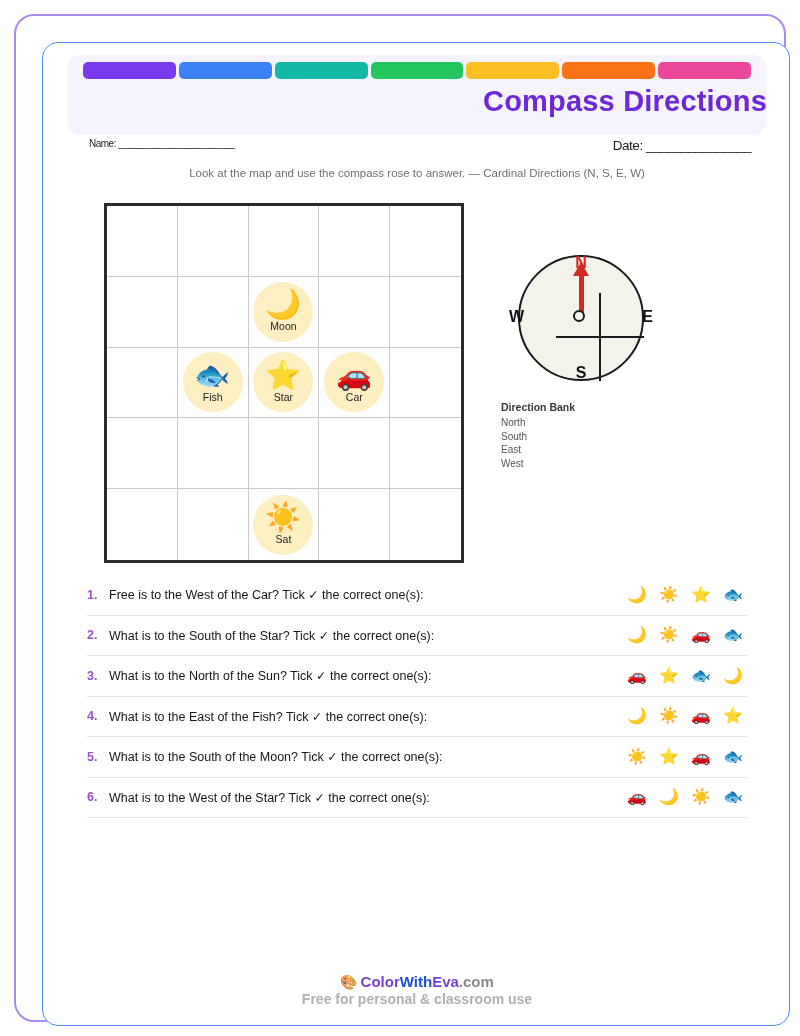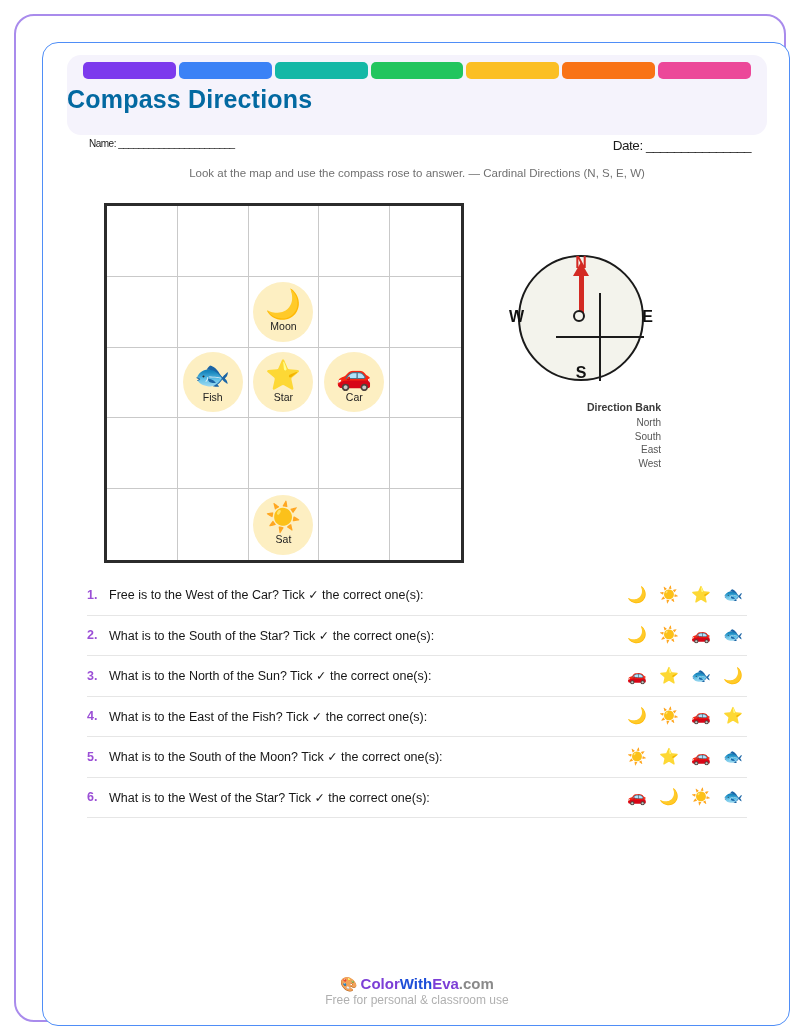--- a/index.html
+++ b/index.html
@@ -62,24 +62,24 @@
   .color-strip span {
     flex: 1 1 0;
     border-radius: 5px;
     display: block;
   }
   .worksheet-title {
     position: absolute;
     left: 0;
     top: 30px;
     width: 700px;
-    text-align: left;
-    font-size: 25px;
-    font-weight: bold;
-    color: #0369a1;
+    text-align: right;
+    font-size: 29px;
+    font-weight: bold;
+    color: #6d28d9;
     letter-spacing: 0.2px;
   }
 
   
   .meta-row {
     position: absolute;
     left: 24px;
     top: 95px;
     width: 700px;
     height: 26px;
@@ -227,21 +227,21 @@
   .c-s { left: 0; bottom: 17px; width: 160px; text-align: center; }
   .c-w { left: 8px; top: 71px; }
   .c-e { right: 8px; top: 71px; }
 
   
   .dir-bank {
     position: absolute;
     left: 458px;
     top: 358px;
     width: 160px;
-    text-align: right;
+    text-align: left;
   }
   .dir-bank-title {
     font-size: 10.5px;
     font-weight: bold;
     color: #3a3a3a;
     margin-bottom: 3px;
   }
   .dir-bank-item {
     font-size: 10px;
     color: #555555;
@@ -300,23 +300,24 @@
     font-weight: bold;
     line-height: 1.1;
     white-space: nowrap;
   }
   .brand-palette { font-size: 14px; margin-right: 3px; }
   .brand-color { color: #7c3fd6; }
   .brand-with  { color: #1d4ed8; margin-top: 16px; }
   .brand-eva   { color: #7c3fd6; }
   .brand-com   { color: #8a8a8a; }
   .footer-sub {
-    font-size: 12px;
+    font-size: 14px;
     color: #b0b0b0;
     margin-top: 1px;
+    font-weight: bold;
   }
 </style>
 </head>
 <body>
 
 <div class="page-outer">
   <div class="page-inner">
 
     <div class="banner">
       <div class="color-strip" id="color-strip">

